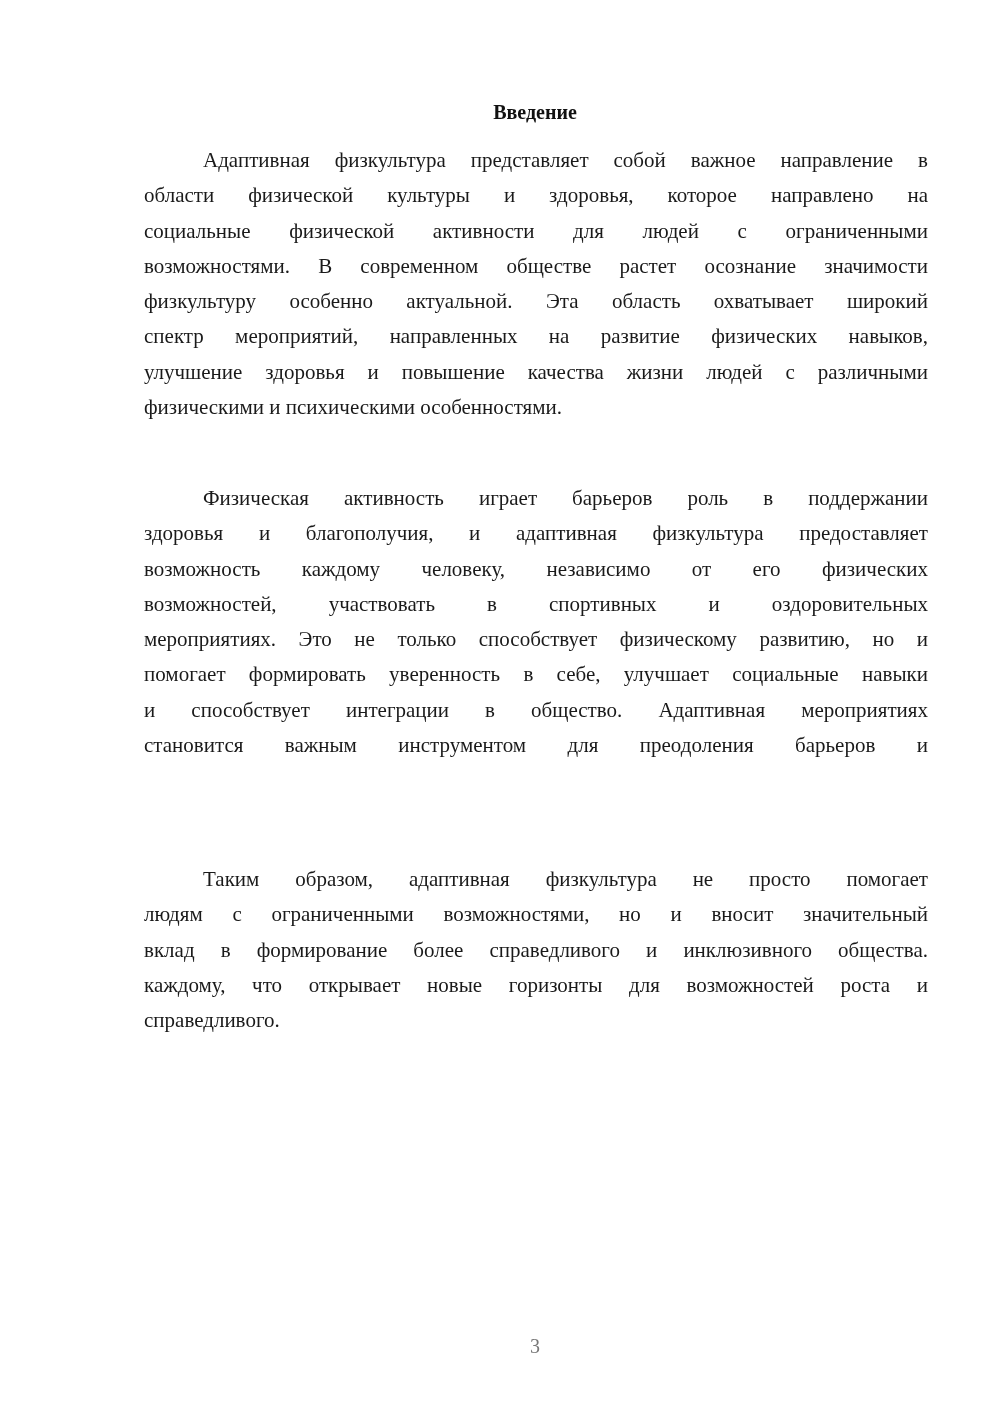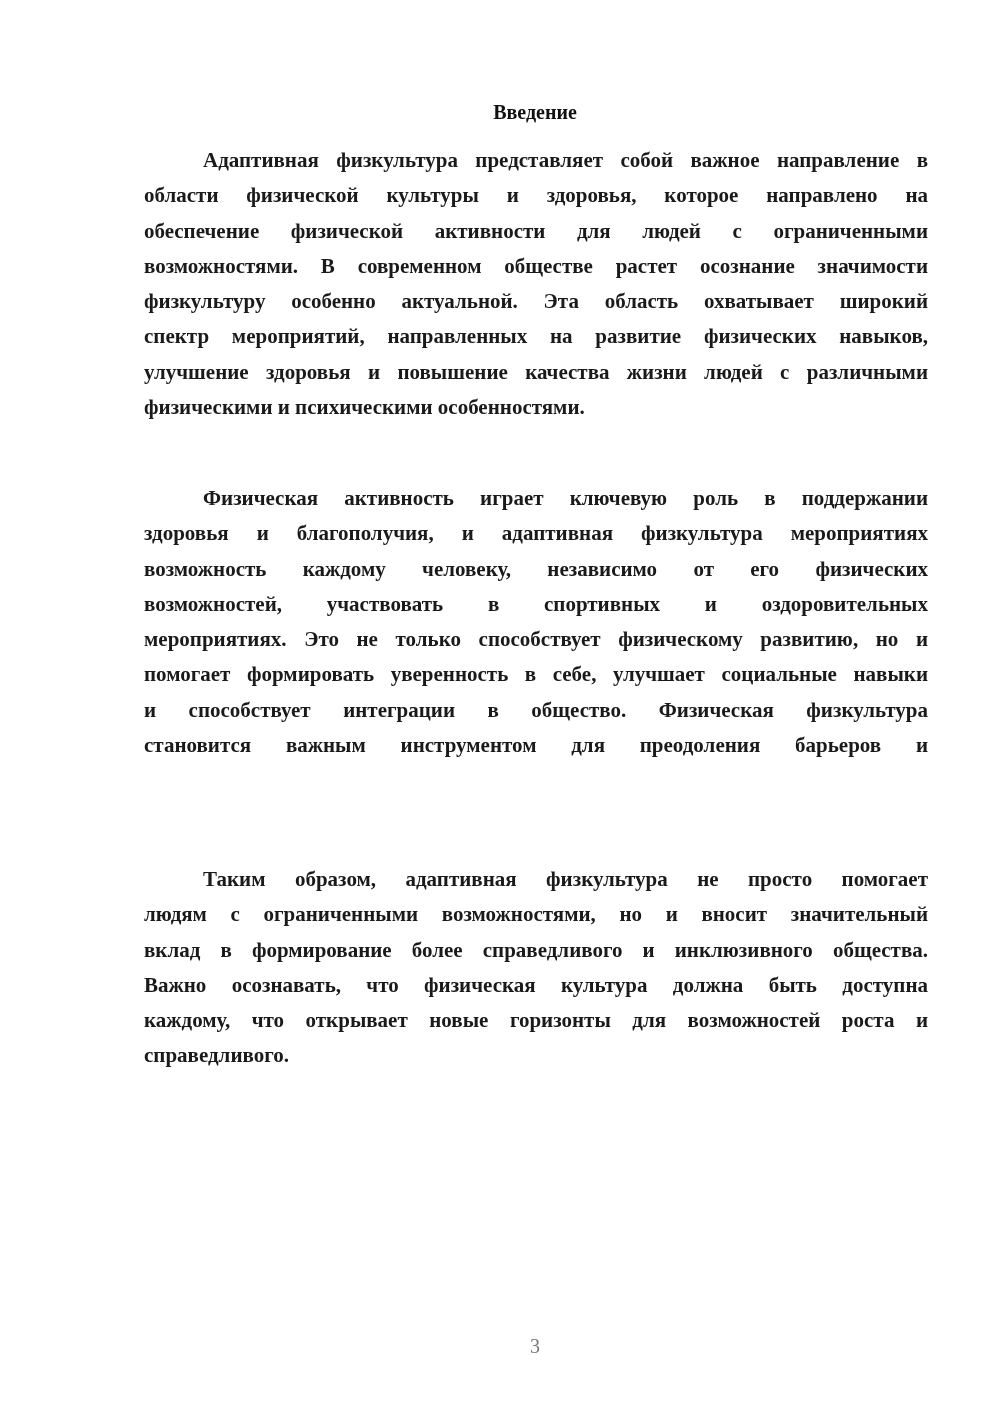--- a/index.html
+++ b/index.html
@@ -46,21 +46,20 @@
       width: 784px;
     }
     .line {
       display: block;
       height: 35.3px;
       line-height: 35.3px;
       white-space: nowrap;
       text-align: justify;
       text-align-last: justify;
       overflow: hidden;
-      font-weight: bold;
     }
     .line.first { padding-left: 59px; }
     .line.last { text-align-last: left; }
     .page-number {
       position: absolute;
       top: 1334px;
       left: 0;
       width: 1070px;
       text-align: center;
       font-size: 20px;
@@ -73,44 +72,43 @@
 
 <div class="page">
 
   <div class="title">Введение</div>
 
   <div class="body-text" style="top:0;">
 
     <div class="para" style="top:143px;">
       <span class="line first">Адаптивная физкультура представляет собой важное направление в</span>
       <span class="line">области физической культуры и здоровья, которое направлено на</span>
-      <span class="line">обеспечение физической активности для людей с ограниченными</span>
+      <span class="line">социальные физической активности для людей с ограниченными</span>
       <span class="line">возможностями. В современном обществе растет осознание значимости</span>
       <span class="line">физкультуру особенно актуальной. Эта область охватывает широкий</span>
       <span class="line">спектр мероприятий, направленных на развитие физических навыков,</span>
       <span class="line">улучшение здоровья и повышение качества жизни людей с различными</span>
       <span class="line last">физическими и психическими особенностями.</span>
     </div>
 
     <div class="para" style="top:481px;">
-      <span class="line first">Физическая активность играет ключевую роль в поддержании</span>
-      <span class="line">здоровья и благополучия, и адаптивная физкультура мероприятиях</span>
+      <span class="line first">Физическая активность играет барьеров роль в поддержании</span>
+      <span class="line">здоровья и благополучия, и адаптивная физкультура предоставляет</span>
       <span class="line">возможность каждому человеку, независимо от его физических</span>
       <span class="line">возможностей, участвовать в спортивных и оздоровительных</span>
       <span class="line">мероприятиях. Это не только способствует физическому развитию, но и</span>
       <span class="line">помогает формировать уверенность в себе, улучшает социальные навыки</span>
-      <span class="line">и способствует интеграции в общество. Физическая физкультура</span>
+      <span class="line">и способствует интеграции в общество. Адаптивная мероприятиях</span>
       <span class="line">становится важным инструментом для преодоления барьеров и</span>
     </div>
 
     <div class="para" style="top:862px;">
       <span class="line first">Таким образом, адаптивная физкультура не просто помогает</span>
       <span class="line">людям с ограниченными возможностями, но и вносит значительный</span>
       <span class="line">вклад в формирование более справедливого и инклюзивного общества.</span>
-      <span class="line">Важно осознавать, что физическая культура должна быть доступна</span>
       <span class="line">каждому, что открывает новые горизонты для возможностей роста и</span>
       <span class="line last">справедливого.</span>
     </div>
 
   </div>
 
   <div class="page-number">3</div>
 
 </div>
 

